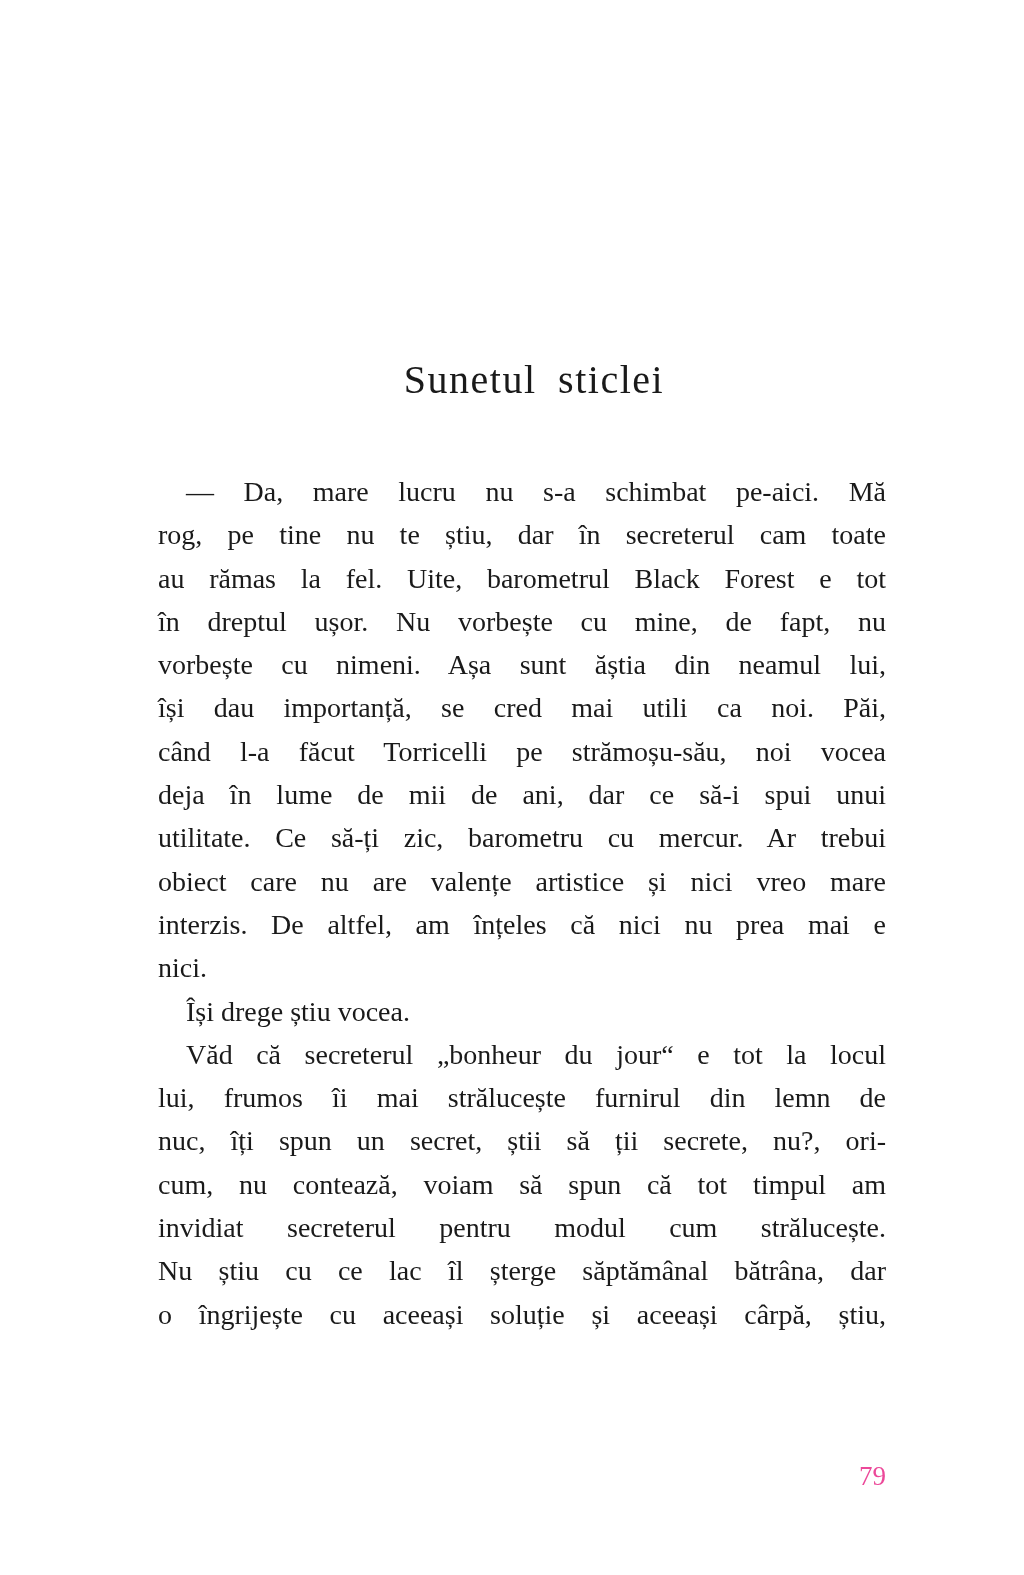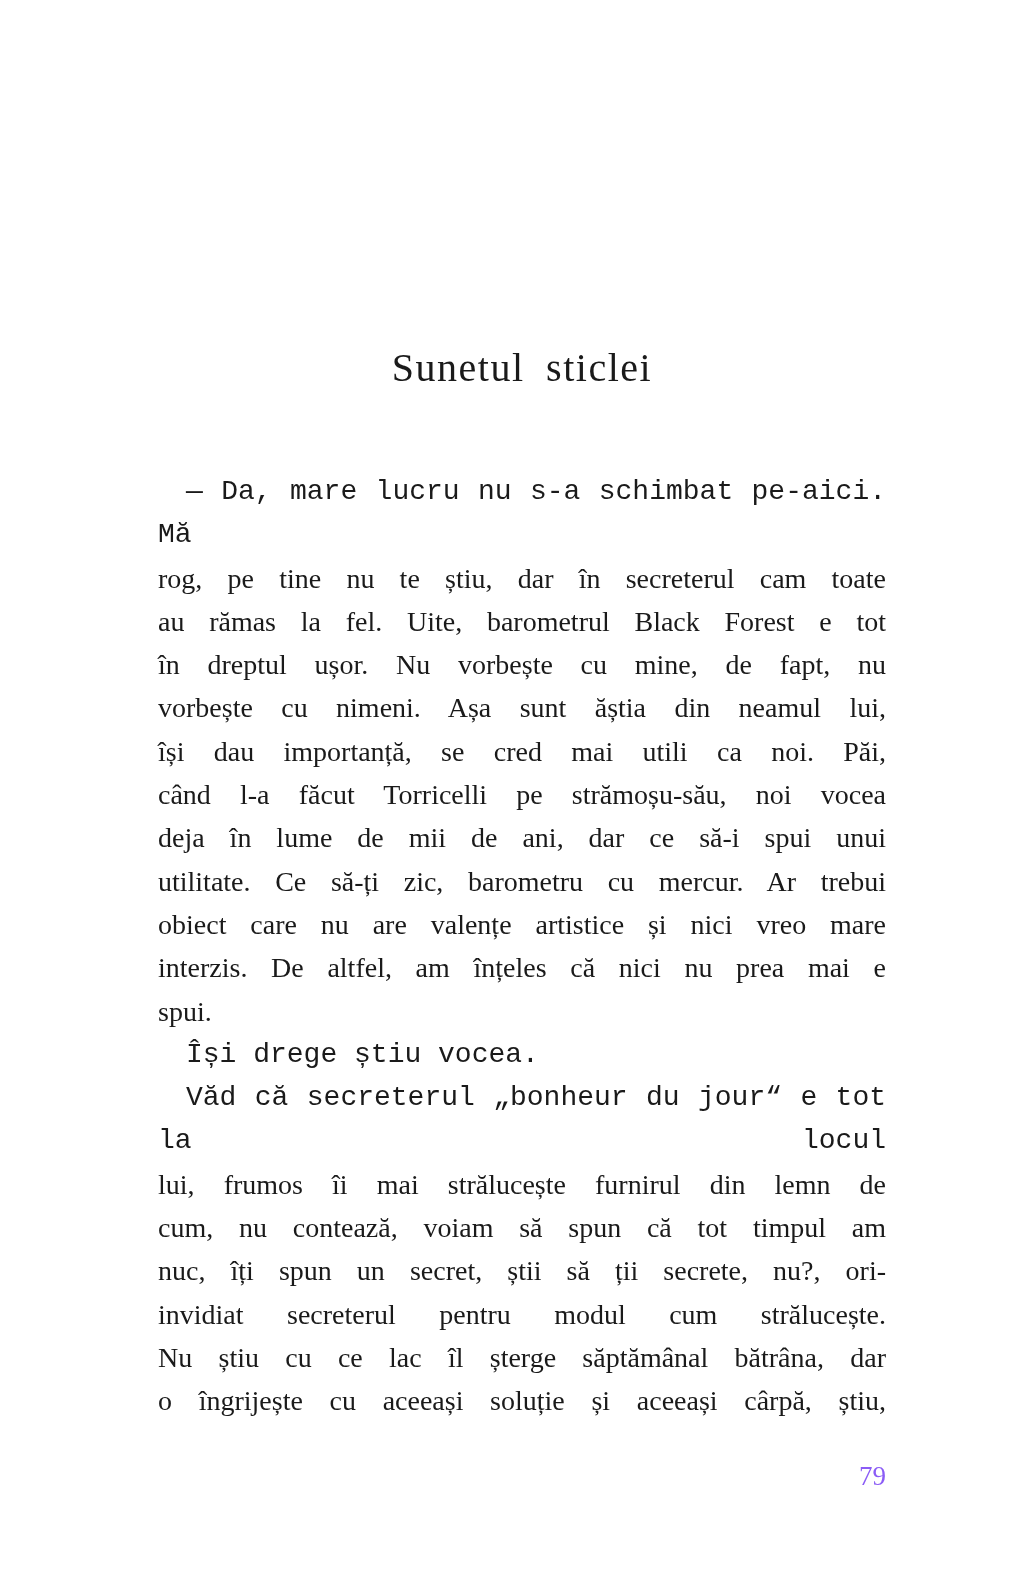--- a/index.html
+++ b/index.html
@@ -15,21 +15,21 @@
     background: #ffffff;
     font-family: "Liberation Serif", "DejaVu Serif", serif;
     color: #1a1a1a;
     overflow: hidden;
   }
   .title {
     position: absolute;
     top: 346px;
     left: 158px;
     width: 728px;
-    margin: 0;
+    margin: 12px;
     text-align: center;
     font-size: 40px;
     font-weight: normal;
     letter-spacing: 1.5px;
     word-spacing: 10px;
     line-height: 44px;
     color: #1a1a1a;
   }
   .body-text {
     position: absolute;
@@ -46,31 +46,30 @@
     line-height: 43.3px;
     text-align: justify;
     text-align-last: justify;
     white-space: normal;
   }
   .line.last {
     text-align-last: left;
   }
   .line.first {
     text-indent: 28px;
-    font-family: Liberation Mono, monospace;
   }
   .page-number {
     position: absolute;
     top: 1455px;
     left: 158px;
     width: 728px;
     text-align: right;
     font-size: 27px;
     line-height: 43px;
-    color: #8b5cf6;
+    color: #ec4899;
   }
 </style>
 </head>
 <body>
 
 <div class="page">
   <h1 class="title">Sunetul sticlei</h1>
 
   <div class="body-text">
       <div class="paragraph">
@@ -78,30 +77,30 @@
         <div class="line">rog, pe tine nu te știu, dar în secreterul cam toate</div>
         <div class="line">au rămas la fel. Uite, barometrul Black Forest e tot</div>
         <div class="line">în dreptul ușor. Nu vorbește cu mine, de fapt, nu</div>
         <div class="line">vorbește cu nimeni. Așa sunt ăștia din neamul lui,</div>
         <div class="line">își dau importanță, se cred mai utili ca noi. Păi,</div>
         <div class="line">când l-a făcut Torricelli pe strămoșu-său, noi vocea</div>
         <div class="line">deja în lume de mii de ani, dar ce să-i spui unui</div>
         <div class="line">utilitate. Ce să-ți zic, barometru cu mercur. Ar trebui</div>
         <div class="line">obiect care nu are valențe artistice și nici vreo mare</div>
         <div class="line">interzis. De altfel, am înțeles că nici nu prea mai e</div>
-        <div class="line last">spui.</div>
+        <div class="line last">nici.</div>
       </div>
       <div class="paragraph">
         <div class="line first last">Își drege știu vocea.</div>
       </div>
       <div class="paragraph">
         <div class="line first">Văd că secreterul „bonheur du jour“ e tot la locul</div>
         <div class="line">lui, frumos îi mai strălucește furnirul din lemn de</div>
+        <div class="line">nuc, îți spun un secret, știi să ții secrete, nu?, ori-</div>
         <div class="line">cum, nu contează, voiam să spun că tot timpul am</div>
-        <div class="line">nuc, îți spun un secret, știi să ții secrete, nu?, ori-</div>
         <div class="line">invidiat secreterul pentru modul cum strălucește.</div>
         <div class="line">Nu știu cu ce lac îl șterge săptămânal bătrâna, dar</div>
         <div class="line">o îngrijește cu aceeași soluție și aceeași cârpă, știu,</div>
       </div>
     </div>
 
   <div class="page-number">79</div>
 </div>
 
 </body></html>

